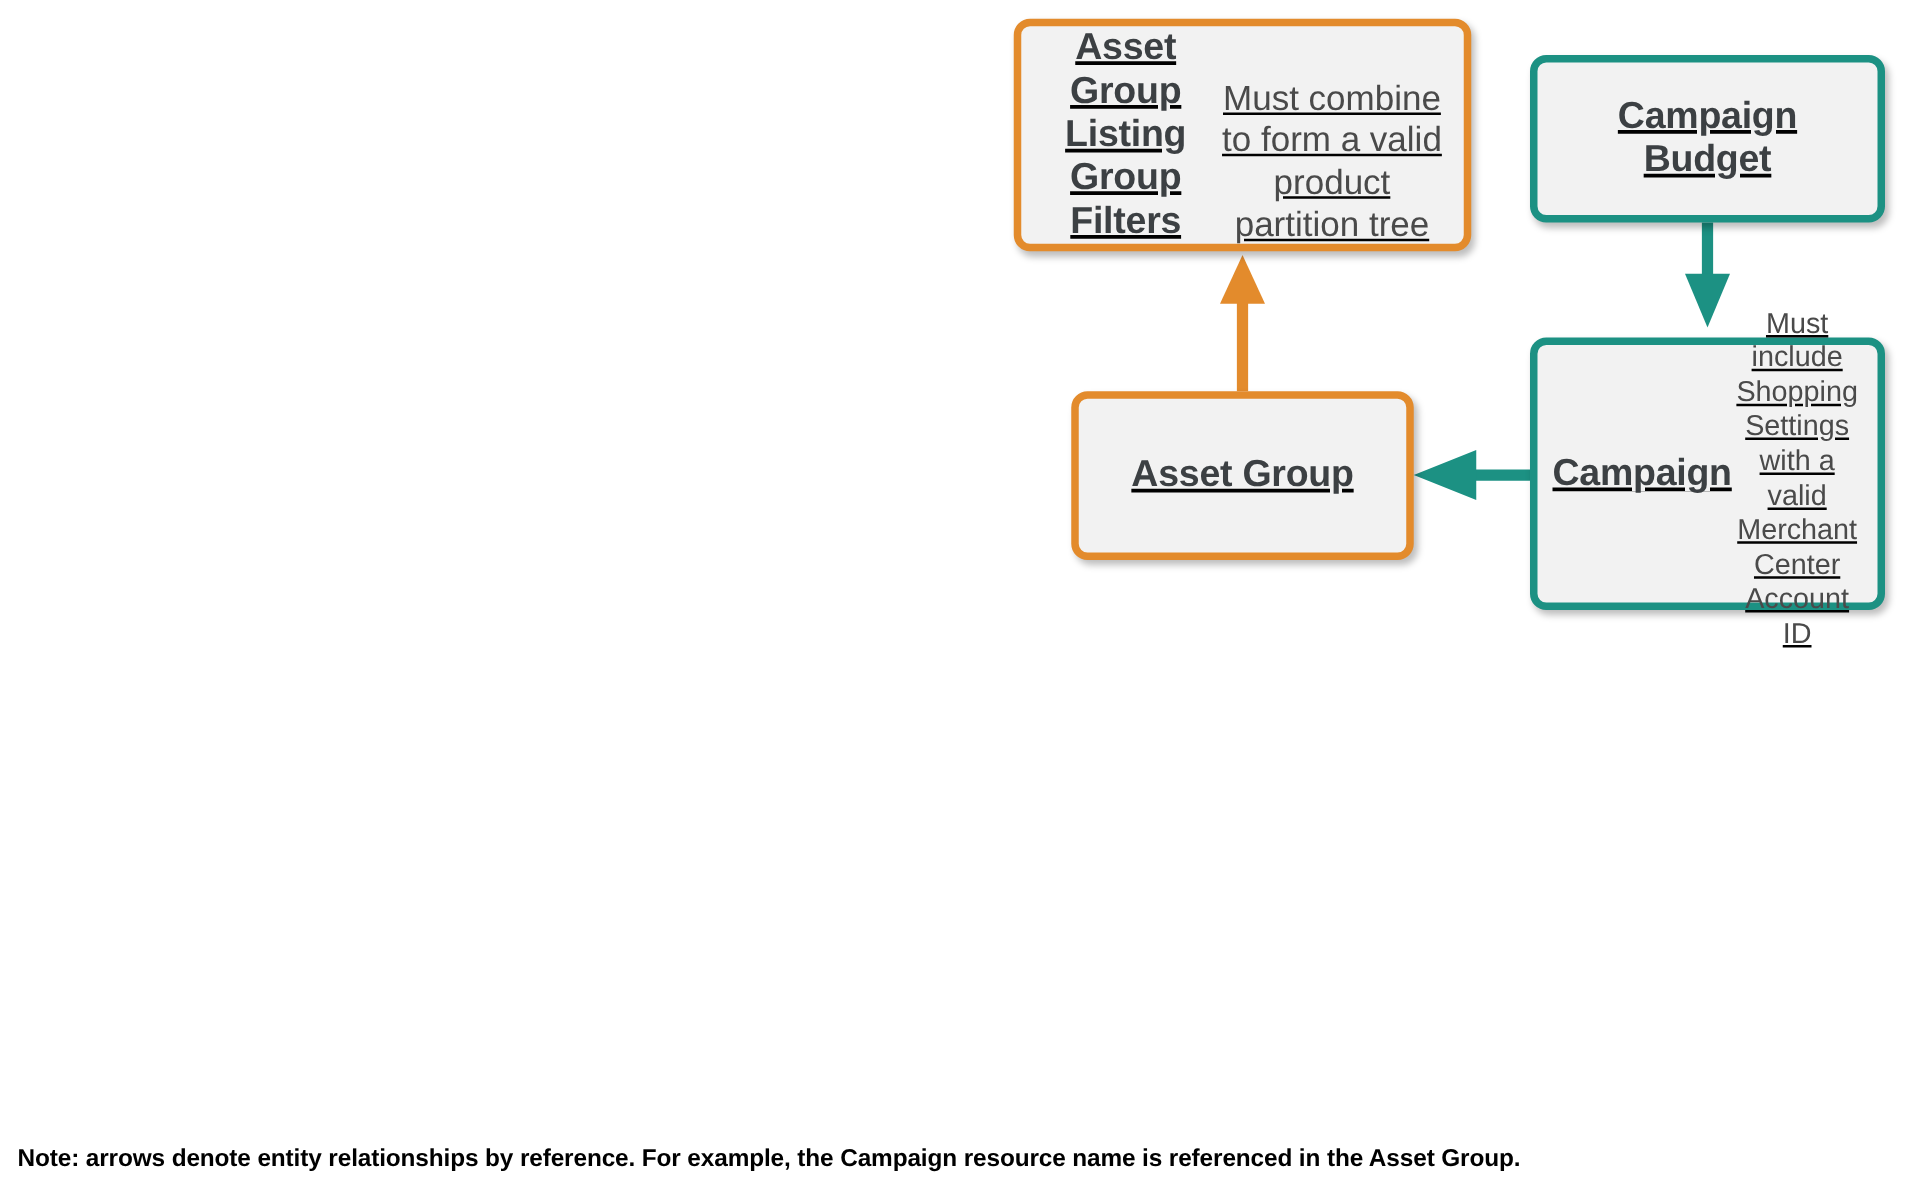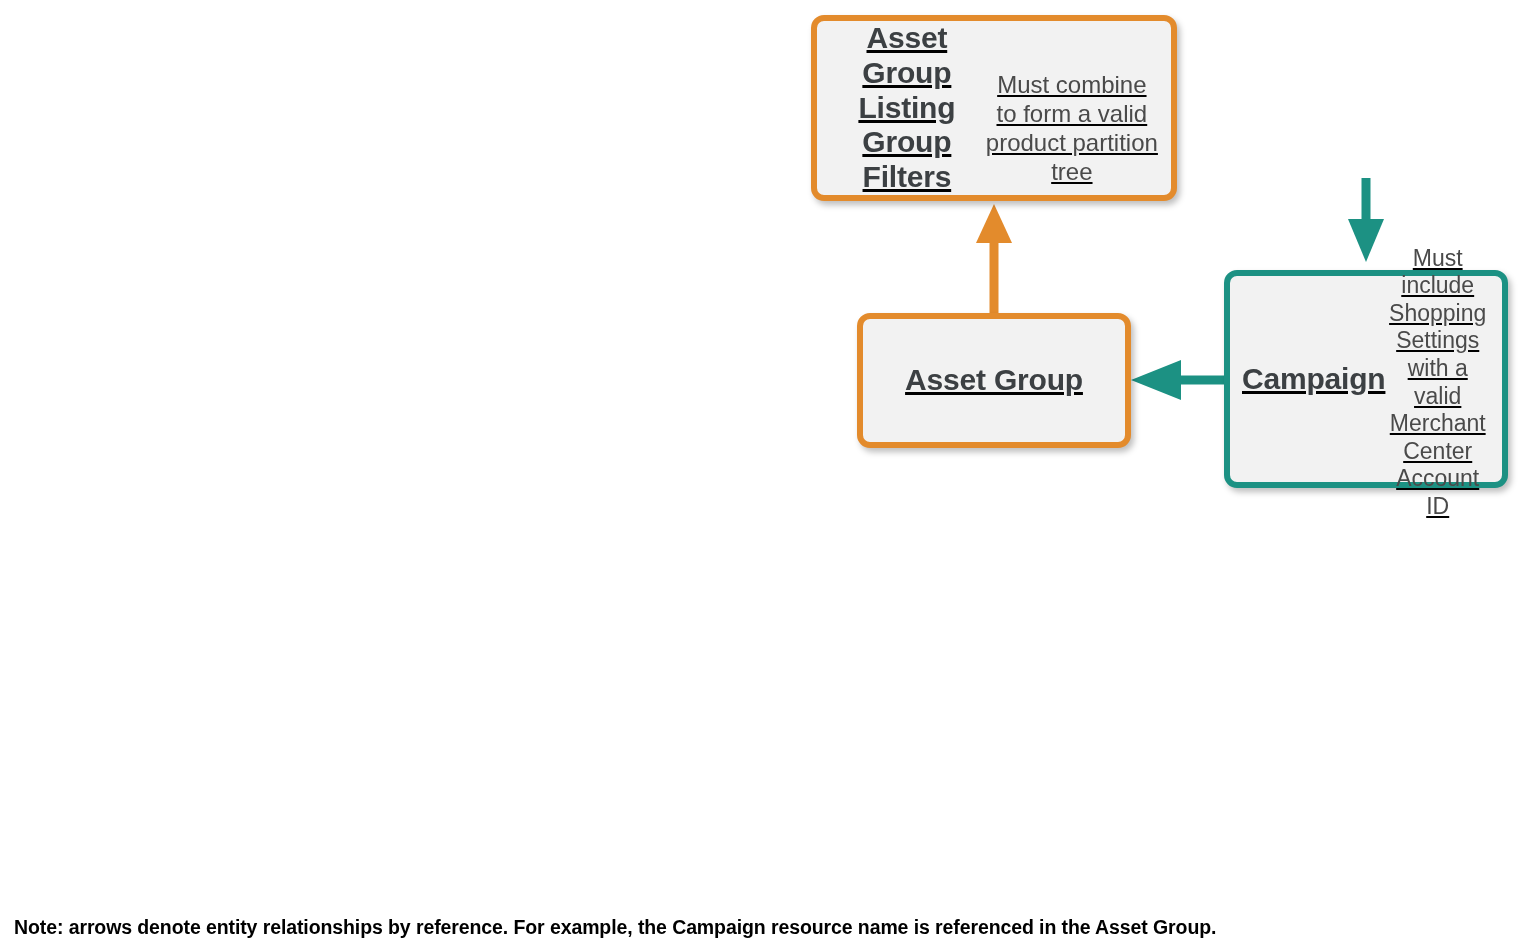--- a/index.html
+++ b/index.html
@@ -70,21 +70,21 @@
 
   
   #node-asset-group-listing-group-filters {
     left: 811px;
     top: 15px;
     width: 366px;
     height: 186px;
     border-color: #e38b2c;
   }
   #node-asset-group-listing-group-filters .node-title { font-size: 30px; }
-  #node-asset-group-listing-group-filters .node-desc  { font-size: 24px; margin-top: 42px; }
+  #node-asset-group-listing-group-filters .node-desc  { font-size: 28px; margin-top: 42px; }
 
   #node-campaign-budget {
     left: 1224px;
     top: 44px;
     width: 284px;
     height: 134px;
     border-color: #1c9183;
   }
   #node-campaign-budget .node-title { font-size: 30px; }
 
@@ -142,20 +142,23 @@
       <line x1="1224" y1="380" x2="1180" y2="380" stroke="#1c9183" stroke-width="9"></line>
       <polygon points="1131,380 1181,360 1181,400" fill="#1c9183"></polygon>
     </g>
   </svg>
 
   <div class="node" id="node-asset-group-listing-group-filters">
     <div class="node-title">Asset Group Listing Group Filters</div>
     <div class="node-desc">Must combine to form a valid product partition tree</div>
   </div>
 
+  <div class="node" id="node-campaign-budget">
+    <div class="node-title">Campaign Budget</div>
+  </div>
 
   <div class="node" id="node-asset-group">
     <div class="node-title">Asset Group</div>
   </div>
 
   <div class="node" id="node-campaign">
     <div class="node-title">Campaign</div>
     <div class="node-desc">Must include Shopping Settings with a valid Merchant Center Account ID</div>
   </div>
 

